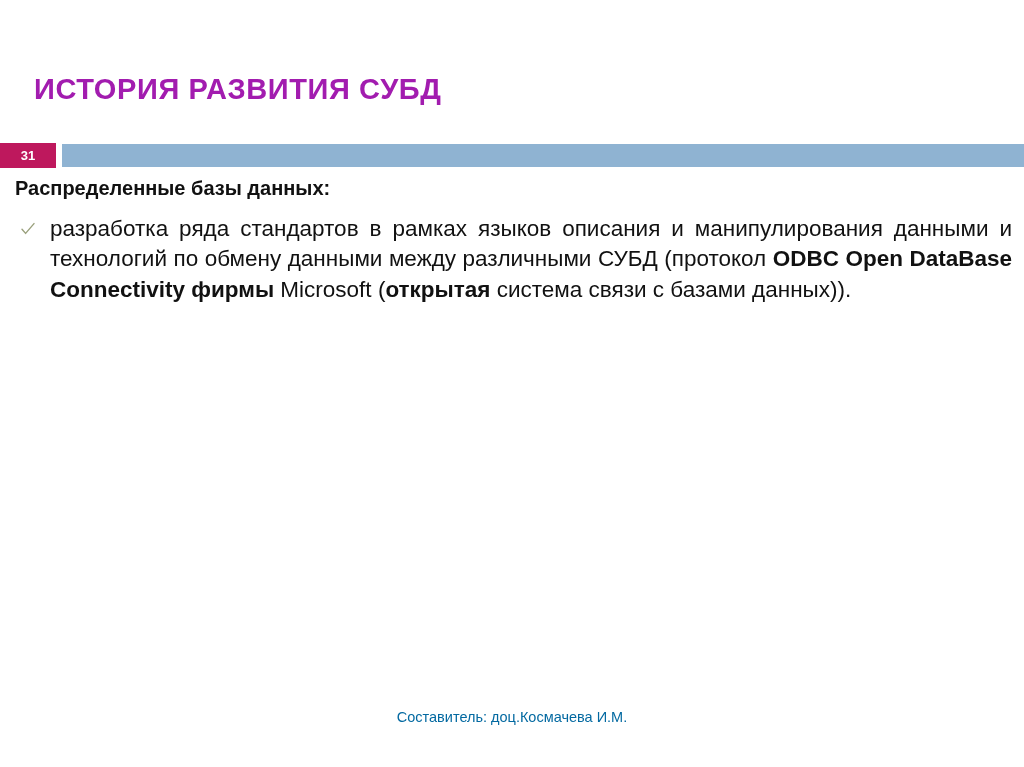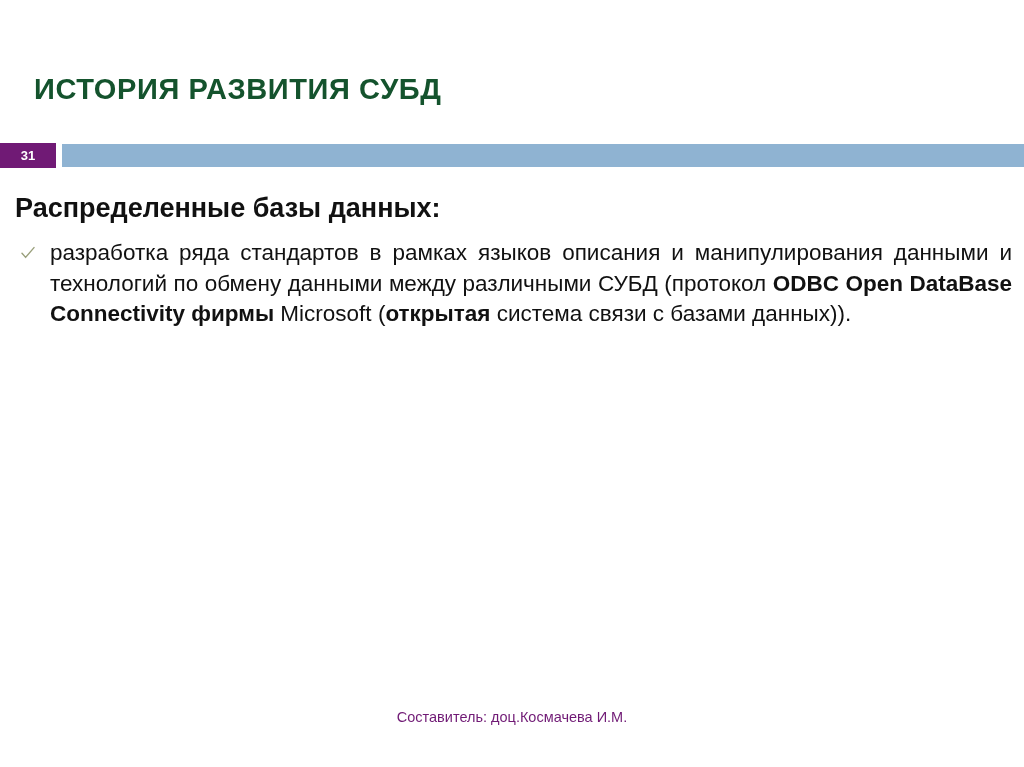--- a/index.html
+++ b/index.html
@@ -25,40 +25,40 @@
   }
 
   
   .slide-title {
     position: absolute;
     left: 34px;
     top: 74px;
     font-size: 29px;
     font-weight: bold;
     letter-spacing: 0.6px;
-    color: #14532d;
+    color: #a21caf;
     white-space: nowrap;
     line-height: 1.1;
   }
 
   
   .rule-row {
     position: absolute;
     left: 0;
     top: 143px;
     width: 1024px;
     height: 25px;
   }
   .page-badge {
     position: absolute;
     left: 0;
     top: 0;
     width: 56px;
     height: 25px;
-    background: #701a75;
+    background: #be185d;
     color: #ffffff;
     font-size: 13px;
     font-weight: bold;
     display: flex;
     align-items: center;
     justify-content: center;
     box-sizing: border-box;
   }
   .rule-bar {
     position: absolute;
@@ -71,24 +71,24 @@
 
   
   .body-area {
     position: absolute;
     left: 12px;
     top: 176px;
     width: 1000px;
   }
 
   .body-heading {
-    font-size: 27px;
+    font-size: 20px;
     font-weight: bold;
     color: #111111;
-    margin: 16px 0 14px 3px;
+    margin: 0 0 14px 3px;
     line-height: 1.2;
     white-space: nowrap;
   }
 
   ul.bullets {
     list-style: none;
     margin: 0;
     padding: 0;
   }
 
@@ -127,21 +127,21 @@
   }
 
   
   .footer {
     position: absolute;
     left: 0;
     top: 709px;
     width: 1024px;
     text-align: center;
     font-size: 14.5px;
-    color: #701a75;
+    color: #0369a1;
   }
 </style>
 </head>
 <body>
 
 <div class="slide">
 
   <div class="slide-title">ИСТОРИЯ РАЗВИТИЯ СУБД</div>
 
   <div class="rule-row">

